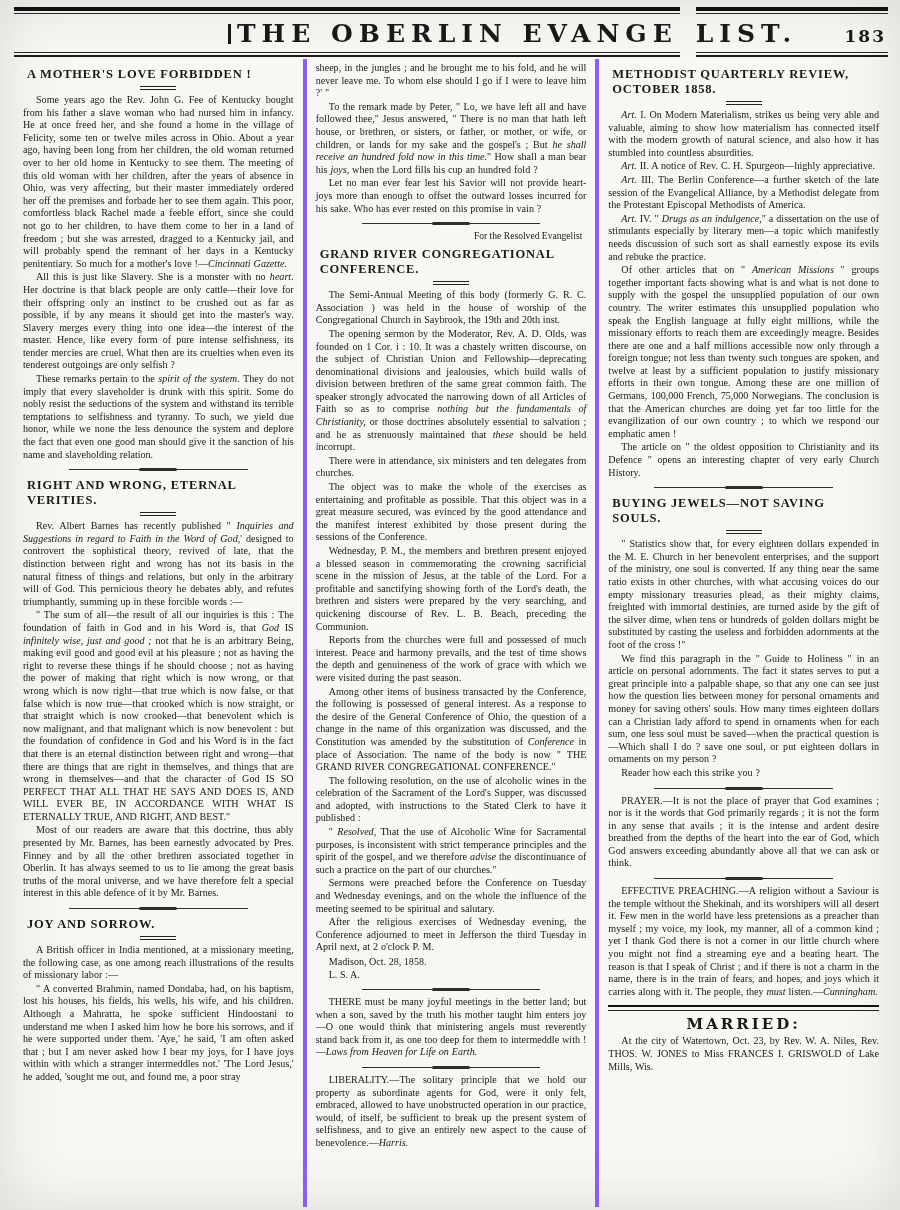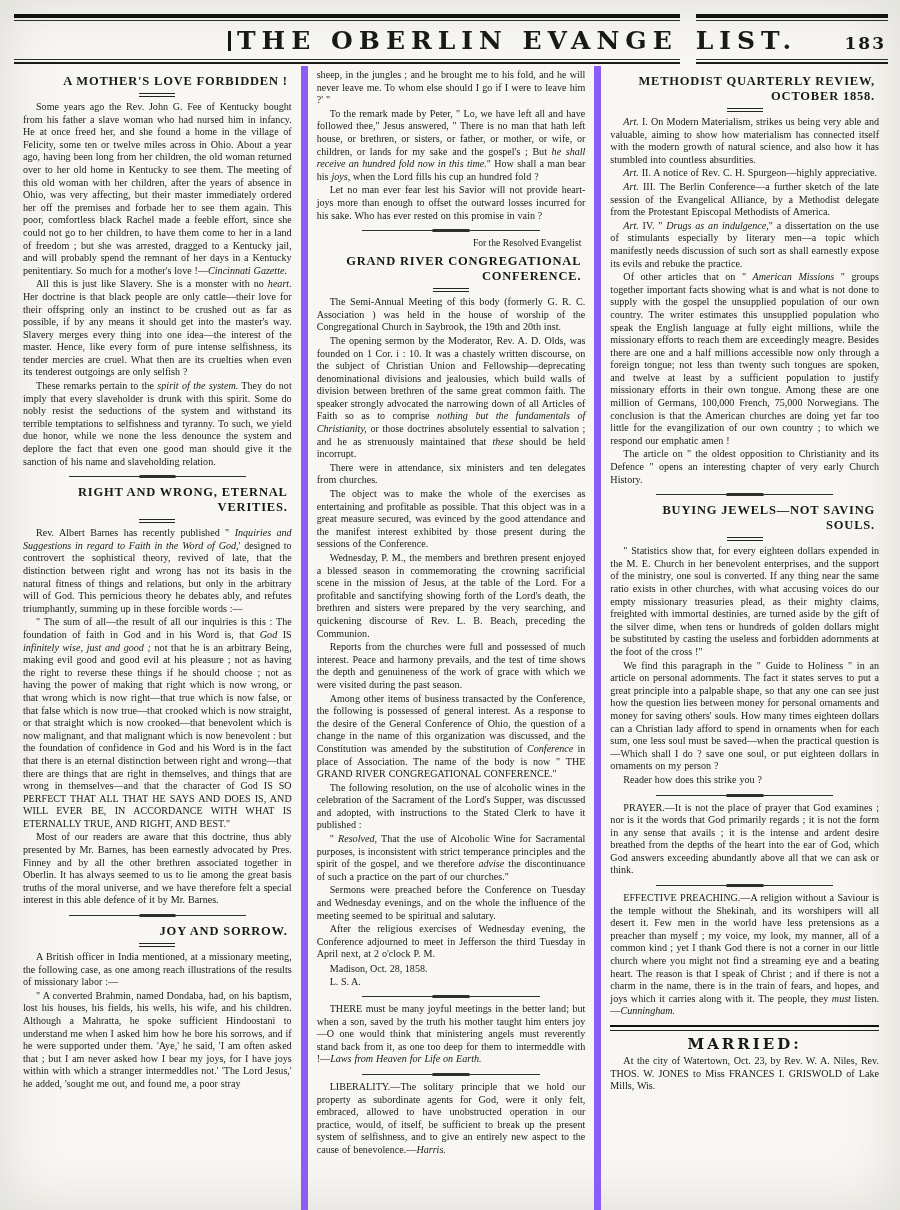--- a/index.html
+++ b/index.html
@@ -9,21 +9,21 @@
     font-family:"Liberation Serif", serif;
     color:#191919;
   }
   .page{
     position:relative;width:900px;height:1210px;overflow:hidden;
     background:#f8f7f3;
     box-shadow:inset 0 0 60px rgba(90,90,80,.18);
     box-sizing:border-box;
   }
   
-  .masthead{display:flex;gap:16px;padding:14px 12px 0 14px;}
+  .masthead{display:flex;gap:16px;padding:7px 12px 0 14px;}
   .mast-cell{display:flex;flex-direction:column;}
   .mast-left{flex:1 1 75%;}
   .mast-right{flex:0 0 22%;}
   .rule-thick{height:4px;background:#121212;}
   .rule-thin{height:1px;background:#2b2b2b;margin-top:2px;}
   .rule-mid{height:2px;background:#1a1a1a;margin-top:2px;}
   .mast-title-row{
     font-family:"DejaVu Serif", serif;
     font-weight:bold;font-size:25px;letter-spacing:6px;
     padding:5px 2px 2px;white-space:nowrap;
@@ -42,24 +42,24 @@
   }
   
   .columns{
     display:flex;align-items:stretch;
     height:1148px;margin:2px 12px 0 14px;
   }
   .col{
     flex:1 1 0;min-width:0;overflow:hidden;
     padding:3px 9px 0 9px;box-sizing:border-box;
   }
-  .col + .col{border-left:7px solid #8b5cf6;}
+  .col + .col{border-left:4px solid #8b5cf6;}
   
   .heading{
-    text-align:right;font-weight:bold;
+    text-align:left;font-weight:bold;
     font-size:12.5px;line-height:15px;letter-spacing:.8px;
     margin:5px 4px 2px;
   }
   .heading::after{
     content:"";display:block;width:36px;height:2px;
     border-top:1px solid #222;border-bottom:1px solid #222;
     margin:4px auto 4px;
   }
   .married-heading{
     text-align:center;font-weight:bold;
@@ -168,21 +168,21 @@
         <p class="para"><i>Art.</i> I. On Modern Materialism, strikes us being very able and valuable, aiming to show how materialism has connected itself with the modern growth of natural science, and also how it has stumbled into countless absurdities.</p>
         <p class="para"><i>Art.</i> II. A notice of Rev. C. H. Spurgeon—highly appreciative.</p>
         <p class="para"><i>Art.</i> III. The Berlin Conference—a further sketch of the late session of the Evangelical Alliance, by a Methodist delegate from the Protestant Episcopal Methodists of America.</p>
         <p class="para"><i>Art.</i> IV. " <i>Drugs as an indulgence,</i>" a dissertation on the use of stimulants especially by literary men—a topic which manifestly needs discussion of such sort as shall earnestly expose its evils and rebuke the practice.</p>
         <p class="para">Of other articles that on " <i>American Missions</i> " groups together important facts showing what is and what is not done to supply with the gospel the unsupplied population of our own country. The writer estimates this unsupplied population who speak the English language at fully eight millions, while the missionary efforts to reach them are exceedingly meagre. Besides there are one and a half millions accessible now only through a foreign tongue; not less than twenty such tongues are spoken, and twelve at least by a sufficient population to justify missionary efforts in their own tongue. Among these are one million of Germans, 100,000 French, 75,000 Norwegians. The conclusion is that the American churches are doing yet far too little for the evangilization of our own country ; to which we respond our emphatic amen !</p>
         <p class="para">The article on " the oldest opposition to Christianity and its Defence " opens an interesting chapter of very early Church History.</p>
         <div class="divider"></div>
         <h2 class="heading">BUYING JEWELS—NOT SAVING SOULS.</h2>
         <p class="para">" Statistics show that, for every eighteen dollars expended in the M. E. Church in her benevolent enterprises, and the support of the ministry, one soul is converted. If any thing near the same ratio exists in other churches, with what accusing voices do our empty missionary treasuries plead, as their mighty claims, freighted with immortal destinies, are turned aside by the gift of the silver dime, when tens or hundreds of golden dollars might be substituted by casting the useless and forbidden adornments at the foot of the cross !"</p>
         <p class="para">We find this paragraph in the " Guide to Holiness " in an article on personal adornments. The fact it states serves to put a great principle into a palpable shape, so that any one can see just how the question lies between money for personal ornaments and money for saving others' souls. How many times eighteen dollars can a Christian lady afford to spend in ornaments when for each sum, one less soul must be saved—when the practical question is—Which shall I do ? save one soul, or put eighteen dollars in ornaments on my person ?</p>
-        <p class="para">Reader how does this strike you ?</p>
+        <p class="para">Reader how each this strike you ?</p>
         <div class="divider"></div>
         <p class="para">PRAYER.—It is not the place of prayer that God examines ; nor is it the words that God primarily regards ; it is not the form in any sense that avails ; it is the intense and ardent desire breathed from the depths of the heart into the ear of God, which God answers exceeding abundantly above all that we can ask or think.</p>
         <div class="divider"></div>
         <p class="para">EFFECTIVE PREACHING.—A religion without a Saviour is the temple without the Shekinah, and its worshipers will all desert it. Few men in the world have less pretensions as a preacher than myself ; my voice, my look, my manner, all of a common kind ; yet I thank God there is not a corner in our little church where you might not find a streaming eye and a beating heart. The reason is that I speak of Christ ; and if there is not a charm in the name, there is in the train of fears, and hopes, and joys which it carries along with it. The people, they <i>must</i> listen.—<i>Cunningham.</i></p>
         <div class="double-divider"></div>
         <h2 class="married-heading">MARRIED:</h2>
         <p class="para">At the city of Watertown, Oct. 23, by Rev. W. A. Niles, Rev. THOS. W. JONES to Miss FRANCES I. GRISWOLD of Lake Mills, Wis.</p>
       </section>
   </div>
 

